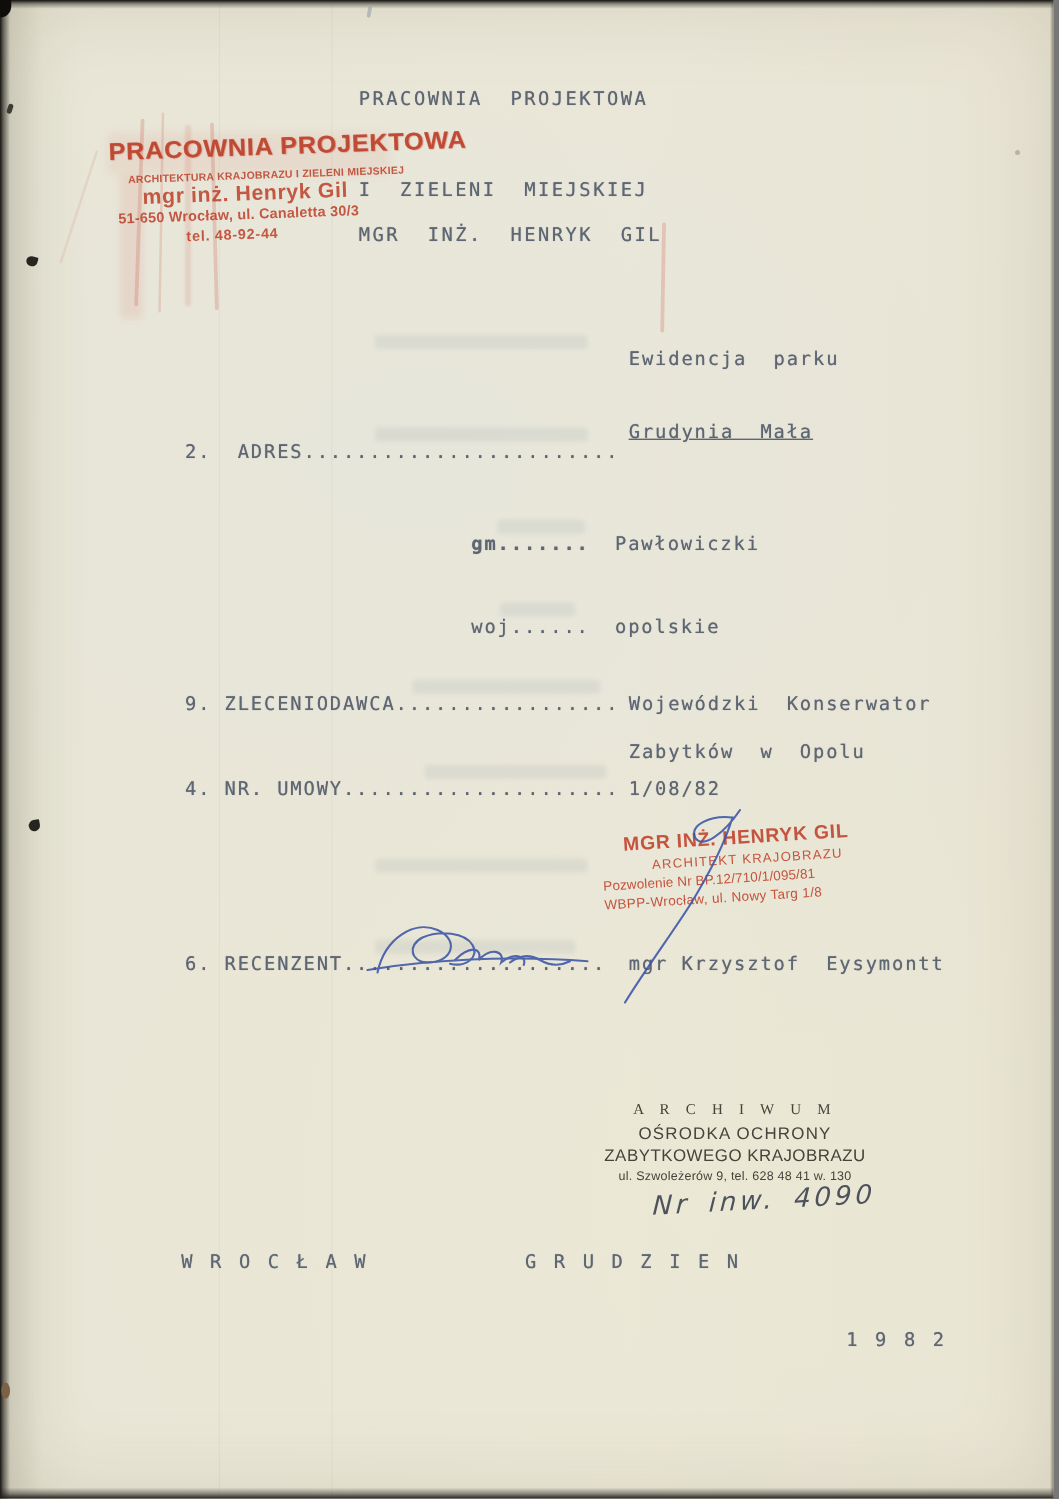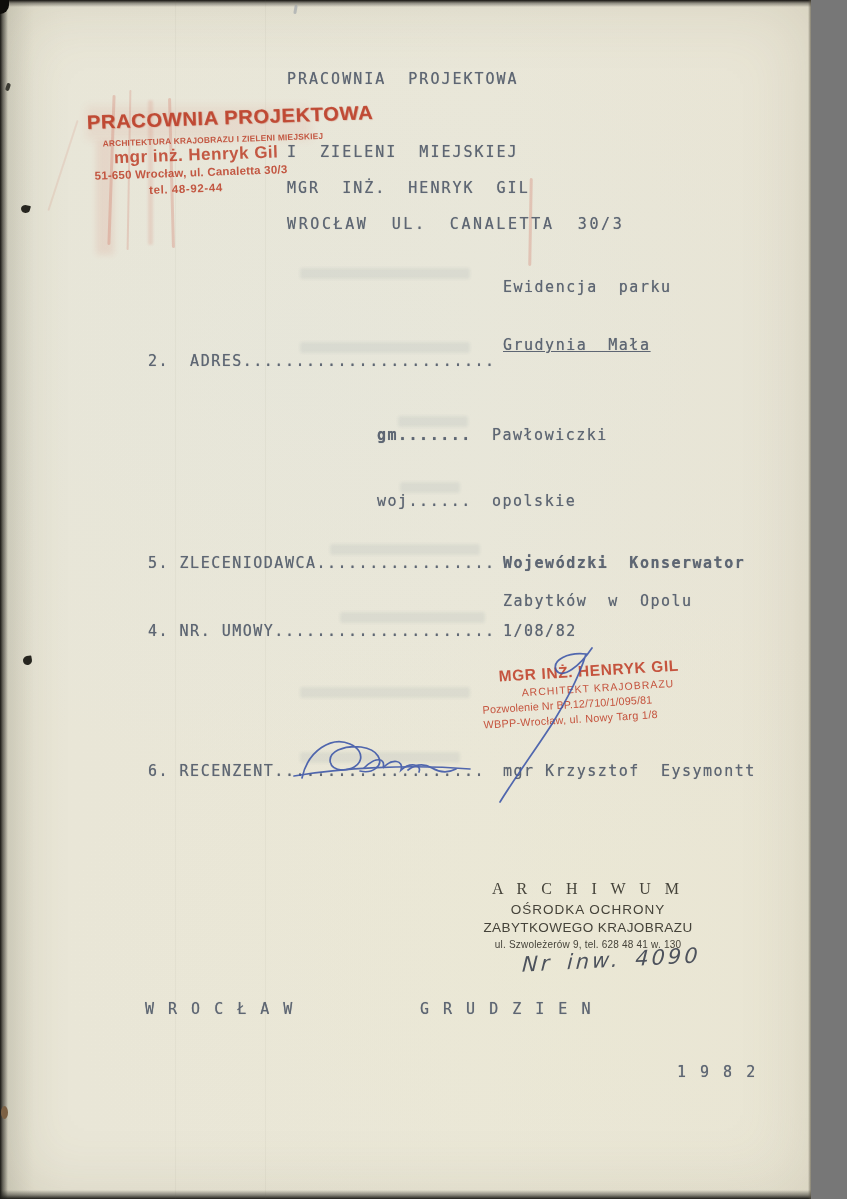--- a/index.html
+++ b/index.html
@@ -1,24 +1,23 @@
 <!DOCTYPE html>
 <html><head>
 <meta charset="utf-8">
 <style>
   html,body{margin:0;padding:0;background:#777;}
   .page{
-    position:relative;width:783px;height:1199px;overflow:hidden;
+    position:relative;width:843px;height:1199px;overflow:hidden;
     background:
       radial-gradient(ellipse 900px 600px at 40% 30%, rgba(222,228,224,0.25), rgba(0,0,0,0) 70%),
       radial-gradient(ellipse 700px 500px at 70% 80%, rgba(235,232,210,0.5), rgba(0,0,0,0) 75%),
       linear-gradient(90deg, #e3e0cf 0%, #e9e6d7 8%, #eae7d8 60%, #e8e4d4 100%);
     box-shadow: inset 0 0 70px rgba(120,110,80,0.18);
     font-family:"DejaVu Sans Mono", monospace;
-    padding-left:28px;
   }
   
   .edge-left{position:absolute;left:0;top:0;width:8px;height:100%;
     background:linear-gradient(90deg,#181713 0%, rgba(24,23,19,0.55) 35%, rgba(24,23,19,0) 100%);}
   .edge-left-shade{position:absolute;left:0;top:0;width:34px;height:100%;
     background:linear-gradient(90deg, rgba(110,110,100,0.18), rgba(110,110,100,0) 100%);}
   .edge-top{position:absolute;left:0;top:0;width:100%;height:7px;
     background:linear-gradient(180deg,#14120f 0%, rgba(20,18,15,0.4) 45%, rgba(20,18,15,0) 100%);}
   .edge-bottom{position:absolute;left:0;bottom:0;width:100%;height:9px;
     background:linear-gradient(0deg,#1f1e1a 0%, rgba(31,30,26,0.45) 45%, rgba(31,30,26,0) 100%);}
@@ -30,21 +29,21 @@
     text-shadow:0 0 0.7px rgba(87,96,110,0.75);opacity:0.95;}
   .hline{left:287px;}
   .h1{top:70px;} .h2{top:106px;} .h3{top:143px;} .h4{top:179px;} .h5{top:215px;letter-spacing:2.6px;}
 
   .row{position:absolute;left:148px;color:#57606e;font-size:15px;letter-spacing:1.5px;white-space:pre;
     text-shadow:0 0 0.7px rgba(87,96,110,0.75);opacity:0.95;}
   .r1{top:278px;} .r2{top:352px;} .r3{top:426px;left:377px;font-weight:bold;} .r4{top:492px;left:377px;}
   .r5{top:554px;} .r6{top:622px;} .r7{top:697px;} .r8{top:762px;}
   .val{position:absolute;left:503px;top:278px;}
   .v1{top:278px;} .v2{top:336px;text-decoration:underline;} .v3{left:492px;top:426px;} .v4{left:492px;top:492px;}
-  .v5{top:554px;font-weight:bold;} .v5b{top:592px;} .v6{top:622px;} .v8{top:762px;}
+  .v5{top:554px;} .v5b{top:592px;} .v6{top:622px;} .v8{top:762px;}
 
   
   .ghost{position:absolute;height:11px;background:rgba(140,152,158,0.15);filter:blur(1.6px);border-radius:3px;}
 
   
   .stamp1{position:absolute;left:86px;top:104px;width:236px;height:102px;transform:rotate(-2deg);
     color:rgba(188,62,40,0.85);}
   .stamp1 .t{position:absolute;white-space:pre;font-family:"Liberation Sans",sans-serif;}
   .s1-title{left:2px;top:3px;font-size:19.5px;font-weight:bold;letter-spacing:0.5px;transform:scaleX(1.04);transform-origin:left;
     text-shadow:0.6px 0.4px 0.9px rgba(188,62,40,0.55);}
@@ -58,21 +57,21 @@
     color:rgba(193,68,45,0.9);}
   .stamp2 .t{position:absolute;white-space:pre;font-family:"Liberation Sans",sans-serif;}
   .s2-name{left:18px;top:4px;font-size:15.5px;font-weight:bold;font-family:"Liberation Serif",serif;letter-spacing:0.6px;}
   .s2-title{left:40px;top:24px;font-size:10.5px;letter-spacing:1px;}
   .s2-permit{left:0px;top:39px;font-size:10.8px;letter-spacing:0.1px;}
   .s2-office{left:0px;top:54px;font-size:10.8px;letter-spacing:0.3px;}
 
   
   .archive{position:absolute;left:468px;top:880px;width:240px;text-align:center;color:#45433a;}
   .archive .t{display:block;white-space:pre;}
-  .a1{font-family:"Liberation Serif",serif;font-size:16px;letter-spacing:5px;margin-bottom:4px;}
+  .a1{font-family:"Liberation Serif",serif;font-size:12px;letter-spacing:5px;margin-bottom:4px;}
   .a2{font-family:"Liberation Sans",sans-serif;font-size:13.5px;letter-spacing:1px;margin-bottom:3px;}
   .a3{font-family:"Liberation Sans",sans-serif;font-size:13.5px;letter-spacing:0.4px;margin-bottom:4px;}
   .a4{font-family:"Liberation Sans",sans-serif;font-size:10px;letter-spacing:0.2px;}
   .handwriting{position:absolute;left:522px;top:948px;color:#3d4350;font-family:"DejaVu Sans",sans-serif;
     font-style:italic;font-size:21px;letter-spacing:3px;word-spacing:5px;transform:rotate(-3deg) skewX(-6deg);opacity:0.9;}
 
   
   .f-city{left:145px;top:1000px;letter-spacing:2.5px;}
   .f-month{left:420px;top:1000px;letter-spacing:2.5px;}
   .f-year{left:677px;top:1052px;letter-spacing:2.5px;margin-top:11px;}
@@ -136,42 +135,41 @@
   <div class="ghost" style="left:398px;top:416px;width:70px;"></div>
   <div class="ghost" style="left:400px;top:482px;width:60px;"></div>
   <div class="ghost" style="left:330px;top:544px;width:150px;"></div>
   <div class="ghost" style="left:340px;top:612px;width:145px;"></div>
   <div class="ghost" style="left:300px;top:687px;width:170px;"></div>
   <div class="ghost" style="left:300px;top:752px;width:160px;"></div>
 
   <div class="typed hline h1">PRACOWNIA  PROJEKTOWA</div>
   <div class="typed hline h3">I  ZIELENI  MIEJSKIEJ</div>
   <div class="typed hline h4">MGR  INŻ.  HENRYK  GIL</div>
-  <div class="typed hline h5">WROCŁAW  UL.  CANALETTA  30/3</div>
 
   <div class="stamp1">
     <div class="t s1-title">PRACOWNIA PROJEKTOWA</div>
     <div class="t s1-sub">ARCHITEKTURA KRAJOBRAZU I ZIELENI MIEJSKIEJ</div>
     <div class="t s1-name">mgr inż. Henryk Gil</div>
     <div class="t s1-addr">51-650 Wrocław, ul. Canaletta 30/3</div>
     <div class="t s1-tel">tel. 48-92-44</div>
   </div>
 
   <div class="row val v1">Ewidencja  parku</div>
 
   <div class="row r2">2.  ADRES........................</div>
   <div class="row val v2">Grudynia  Mała</div>
 
   <div class="row r3">gm.......</div>
   <div class="row val v3">Pawłowiczki</div>
 
   <div class="row r4">woj......</div>
   <div class="row val v4">opolskie</div>
 
-  <div class="row r5">5. ZLECENIODAWCA.................</div>
+  <div class="row r5">9. ZLECENIODAWCA.................</div>
   <div class="row val v5">Wojewódzki  Konserwator</div>
   <div class="row val v5b">Zabytków  w  Opolu</div>
 
   <div class="row r6">4. NR. UMOWY.....................</div>
   <div class="row val v6">1/08/82</div>
 
 
   <div class="row r8">6. RECENZENT....................</div>
   <div class="row val v8">mgr Krzysztof  Eysymontt</div>
 

